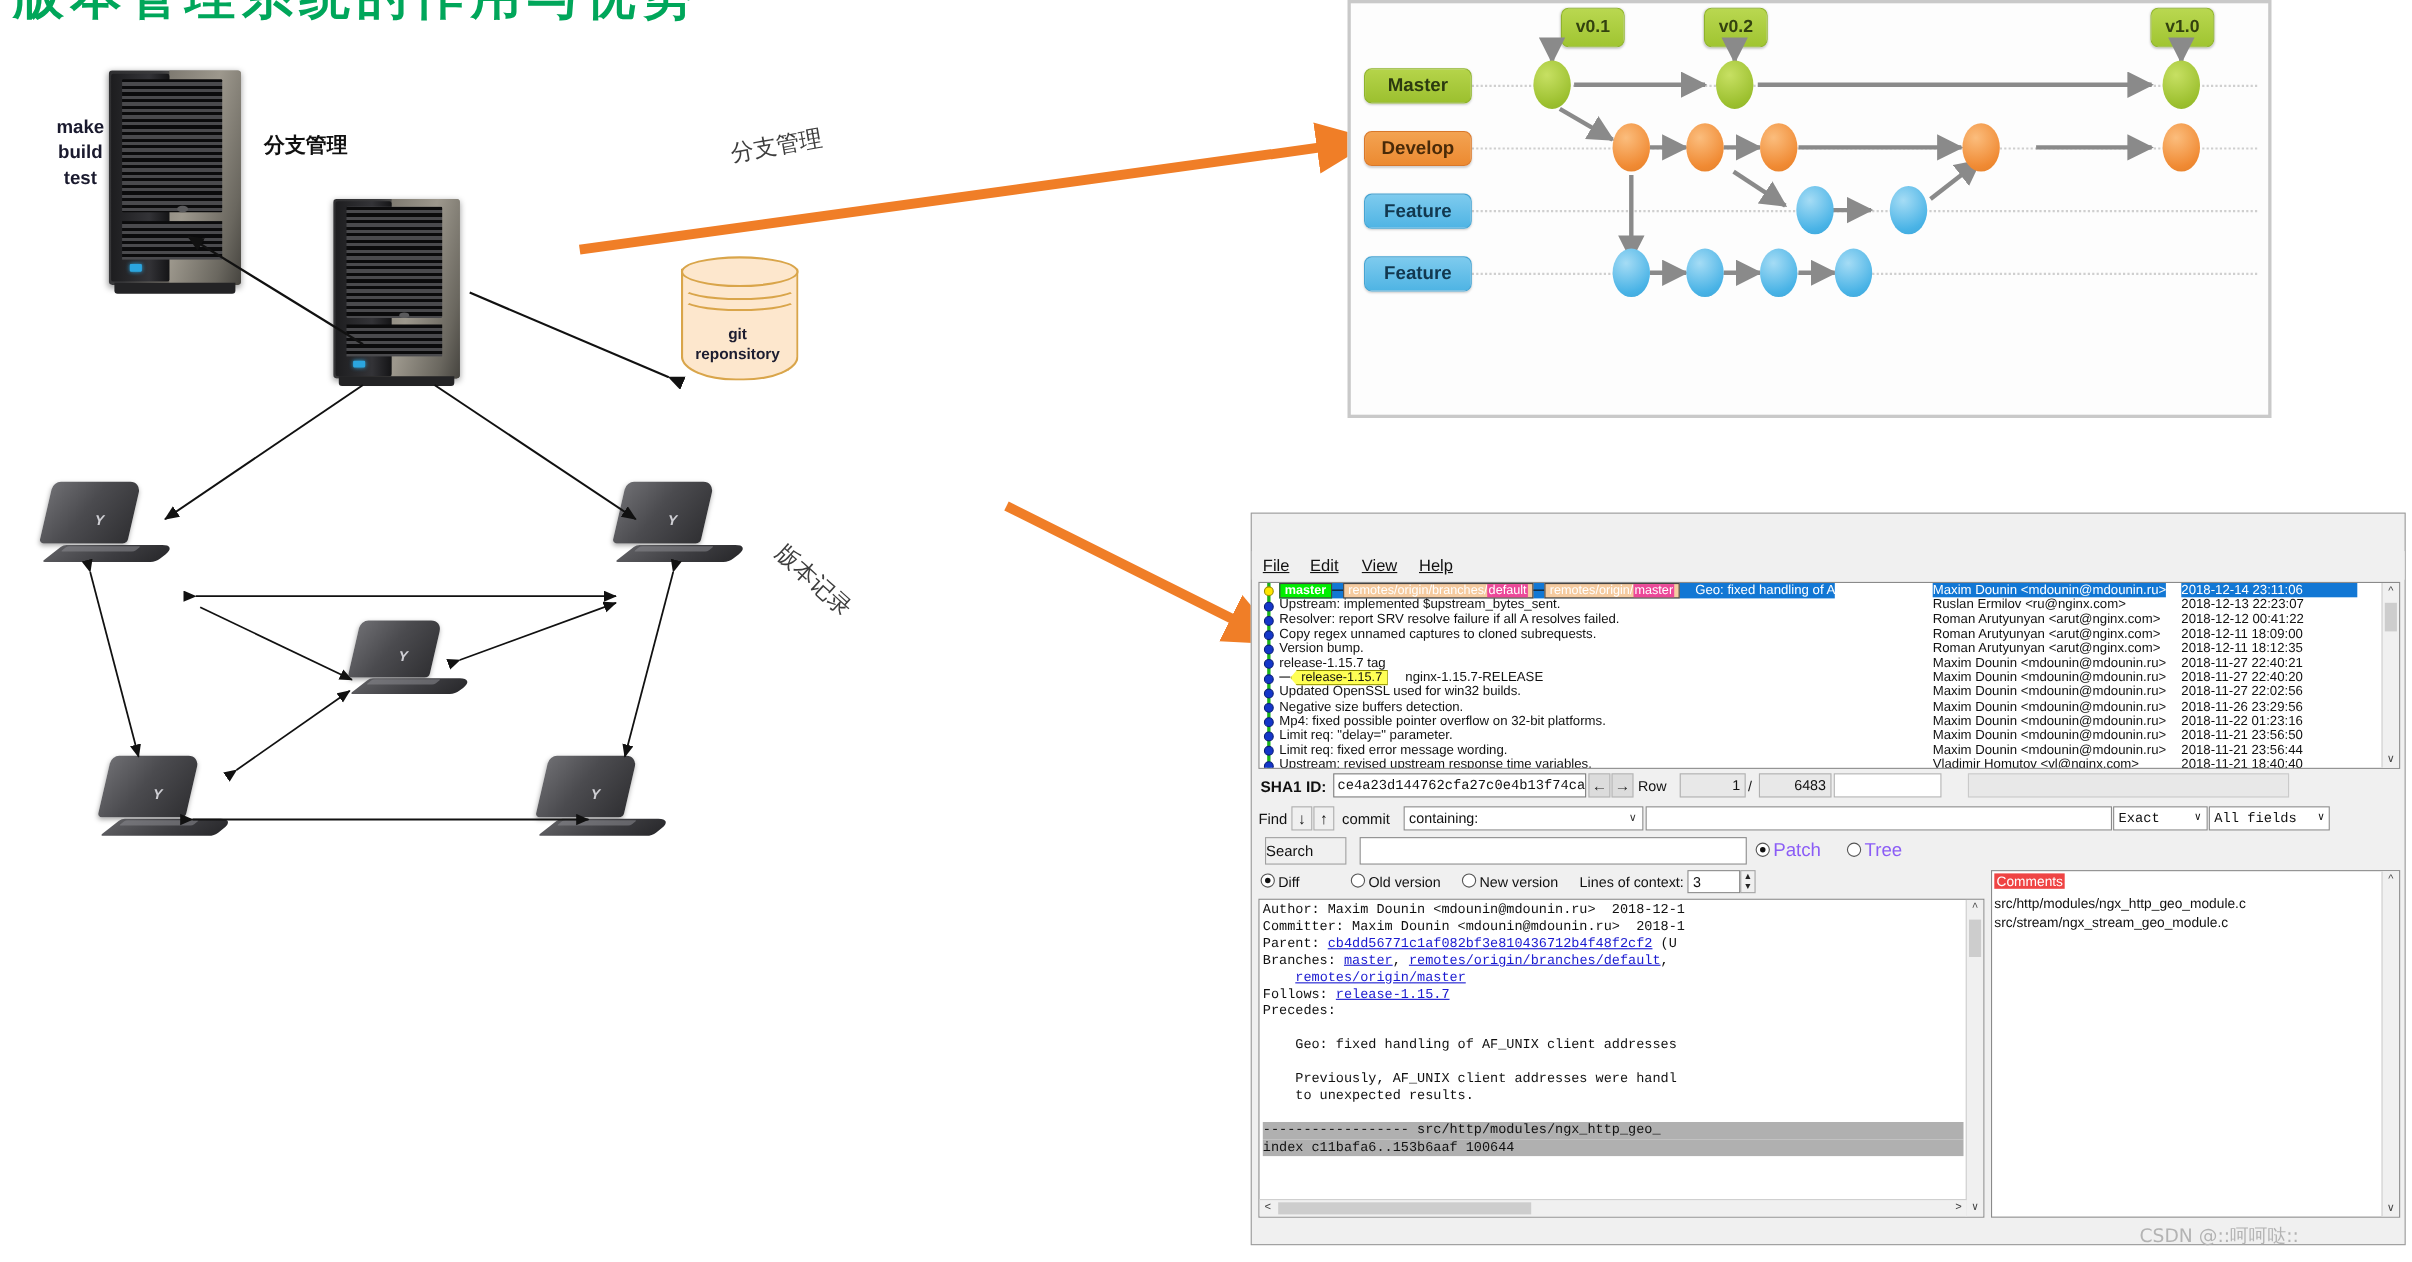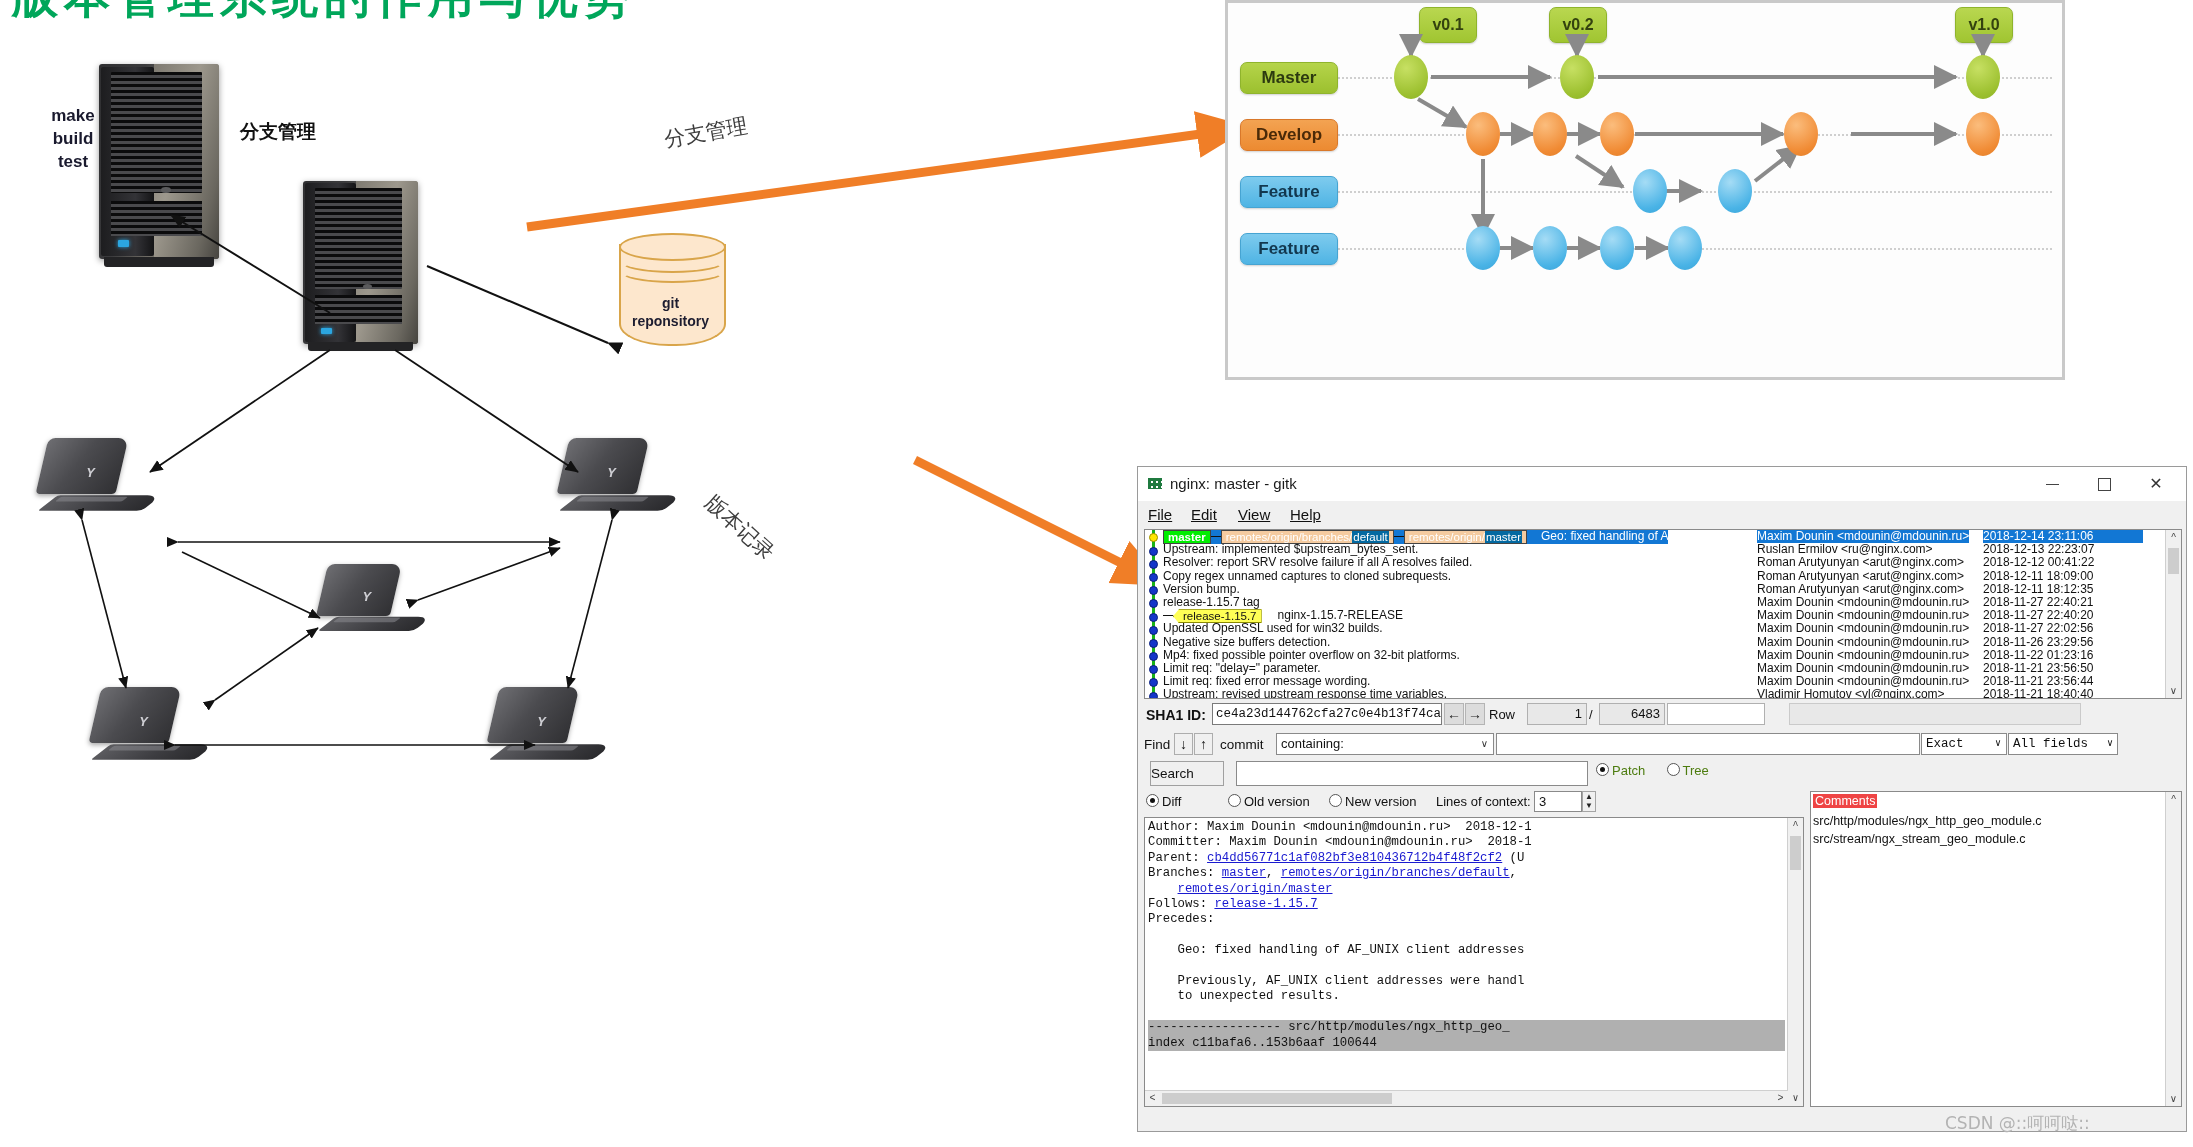--- a/index.html
+++ b/index.html
@@ -223,21 +223,21 @@
   .crow.sel .csubj{background:#1277d4;color:#fff;}
   .cauthor{position:absolute;left:612px;top:0;width:212px;overflow:hidden;}
   .cdate{position:absolute;left:838px;top:0;width:160px;overflow:hidden;}
   .crow.sel .cauthor,.crow.sel .cdate{background:#1277d4;color:#fff;}
   .refchip{
     display:inline-block;padding:0 4px;margin-right:0;font-size:11.5px;
     border:1px solid #444;line-height:12px;vertical-align:top;
   }
   .refchip.head{background:#00ee00;font-weight:700;}
   .refchip.remote{background:#f5cba0;}
-  .refchip.remote .hl{background:#0369a1;padding:0 1px;}
+  .refchip.remote .hl{background:#ec4899;padding:0 1px;}
   .refdash{display:inline-block;width:10px;border-top:1px solid #111;vertical-align:3px;}
   .tagchip{
     display:inline-block;background:#ffff55;border:1px solid #8a8a00;
     padding:0 4px;font-size:11.5px;line-height:12px;vertical-align:top;
     clip-path:polygon(6px 0,100% 0,100% 100%,6px 100%,0 50%);
     padding-left:9px;
   }
   .vscroll{
     position:absolute;right:0;top:0;width:15px;bottom:0;background:#f0f0f0;
     border-left:1px solid #cfcfcf;
@@ -326,21 +326,21 @@
   
   #search-btn{
     position:absolute;left:12px;top:294px;width:74px;height:25px;background:#f0f0f0;
     border:1px solid #a0a0a0;text-align:left;line-height:23px;font-size:13.5px;
     color:#111;box-sizing:border-box;
   }
   #search-field{
     position:absolute;left:98px;top:294px;width:352px;height:25px;background:#fff;
     border:1px solid #8a8a8a;box-sizing:border-box;
   }
-  #patch-tree{position:absolute;left:458px;top:296px;font-size:13px;color:#4d7c0f;}
+  #patch-tree{position:absolute;left:458px;top:296px;font-size:17px;color:#8b5cf6;}
   .radio{
     display:inline-block;width:11px;height:11px;border:1px solid #555;border-radius:50%;
     vertical-align:-1px;background:#fff;position:relative;margin-right:3px;
   }
   .radio.on::after{
     content:"";position:absolute;left:2.5px;top:2.5px;width:5px;height:5px;
     border-radius:50%;background:#111;
   }
 
   
@@ -580,27 +580,20 @@
   <div class="node blue" style="left:490px;top:166px;"></div>
 
   <div class="node blue" style="left:238px;top:223px;"></div>
   <div class="node blue" style="left:305px;top:223px;"></div>
   <div class="node blue" style="left:372px;top:223px;"></div>
   <div class="node blue" style="left:440px;top:223px;"></div>
 </div>
 
 <div class="abs" id="gitk">
 
-  <div id="gitk-titlebar">
-    <div class="t-ico"></div>
-    <div id="gitk-title">nginx: master - gitk</div>
-    <div class="winbtn" id="btn-min"><span class="g"></span></div>
-    <div class="winbtn" id="btn-max"><span class="g"></span></div>
-    <div class="winbtn" id="btn-close">✕</div>
-  </div>
 
   <div id="gitk-menubar">
     <div class="menu-item" style="left:6px;"><u>File</u></div>
     <div class="menu-item" style="left:49px;"><u>Edit</u></div>
     <div class="menu-item" style="left:96px;"><u>View</u></div>
     <div class="menu-item" style="left:148px;"><u>Help</u></div>
   </div>
 
   <div id="commit-list">
     <div class="graph-rail"></div>

